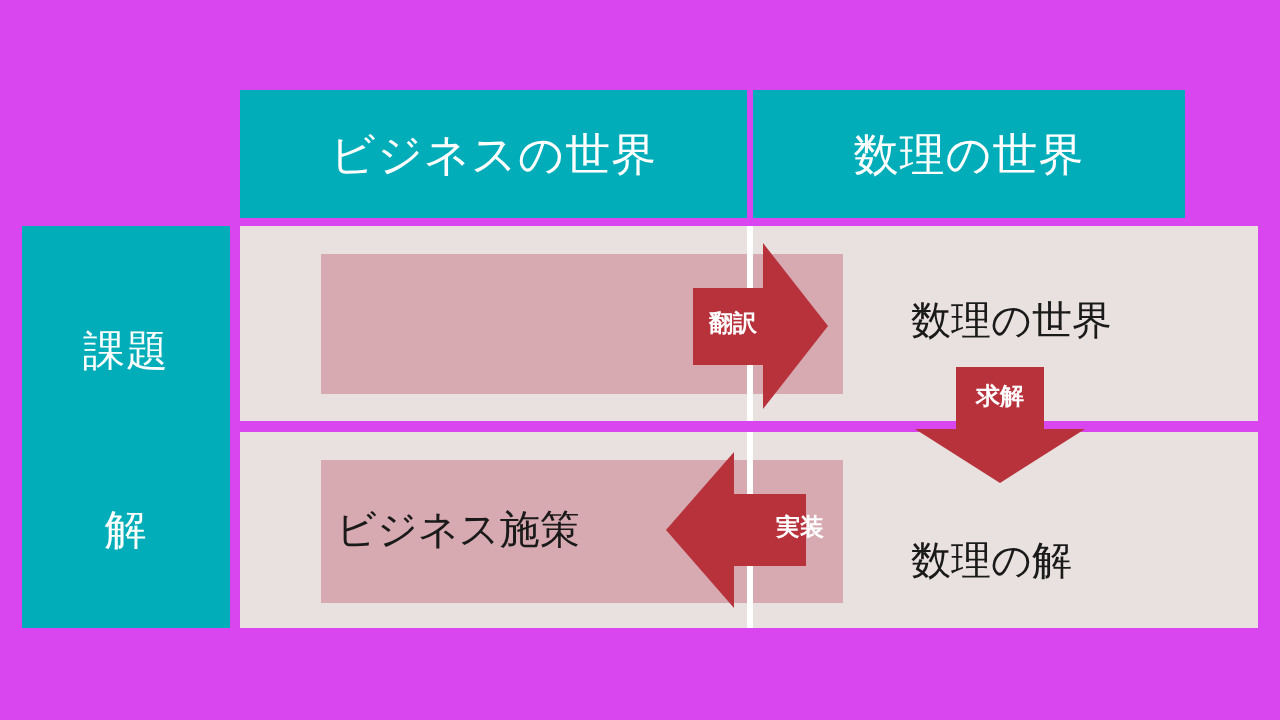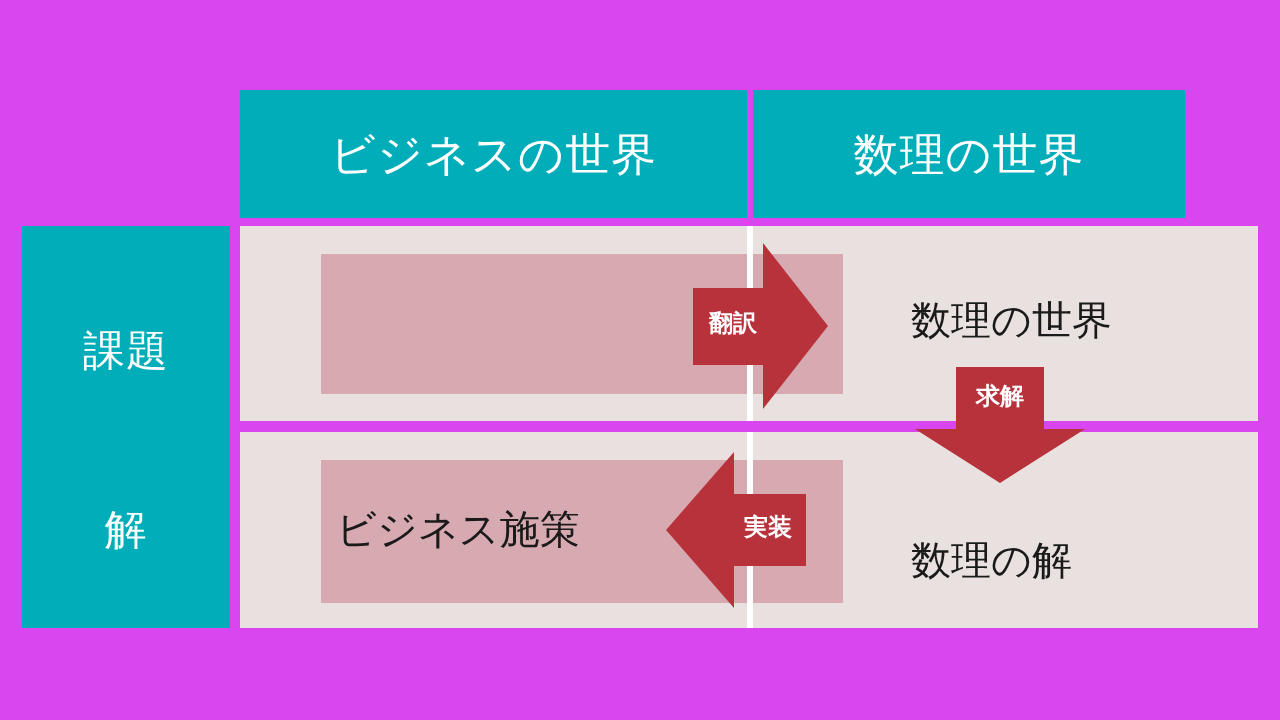--- a/index.html
+++ b/index.html
@@ -142,21 +142,21 @@
       <polygon points="43,0 131,0 131,62 172,62 87,116 2,62 43,62" fill="#b8323c"></polygon>
     </svg>
   </div>
   <div class="arrow-label" style="left:955px; top:384px; width:90px; text-align:center;">求解</div>
 
   <div class="arrow-wrap" style="left:664px; top:450px; width:144px; height:160px;">
     <svg width="144" height="160" viewBox="0 0 144 160" aria-hidden="true">
       <polygon points="142,44 70,44 70,2 2,80 70,158 70,116 142,116" fill="#b8323c"></polygon>
     </svg>
   </div>
-  <div class="arrow-label" style="left:728px; top:515px; width:80px; text-align:center;">実装</div>
+  <div class="arrow-label" style="left:744px; top:515px; width:80px; text-align:right;">実装</div>
 
 
   <div class="body-label" style="left:911px; top:300px;">数理の世界</div>
 
   <div class="body-label" style="left:336px; top:509px;">ビジネス施策</div>
 
   <div class="body-label" style="left:911px; top:508px;margin-top:32px;">数理の解</div>
 
 </div>
 

